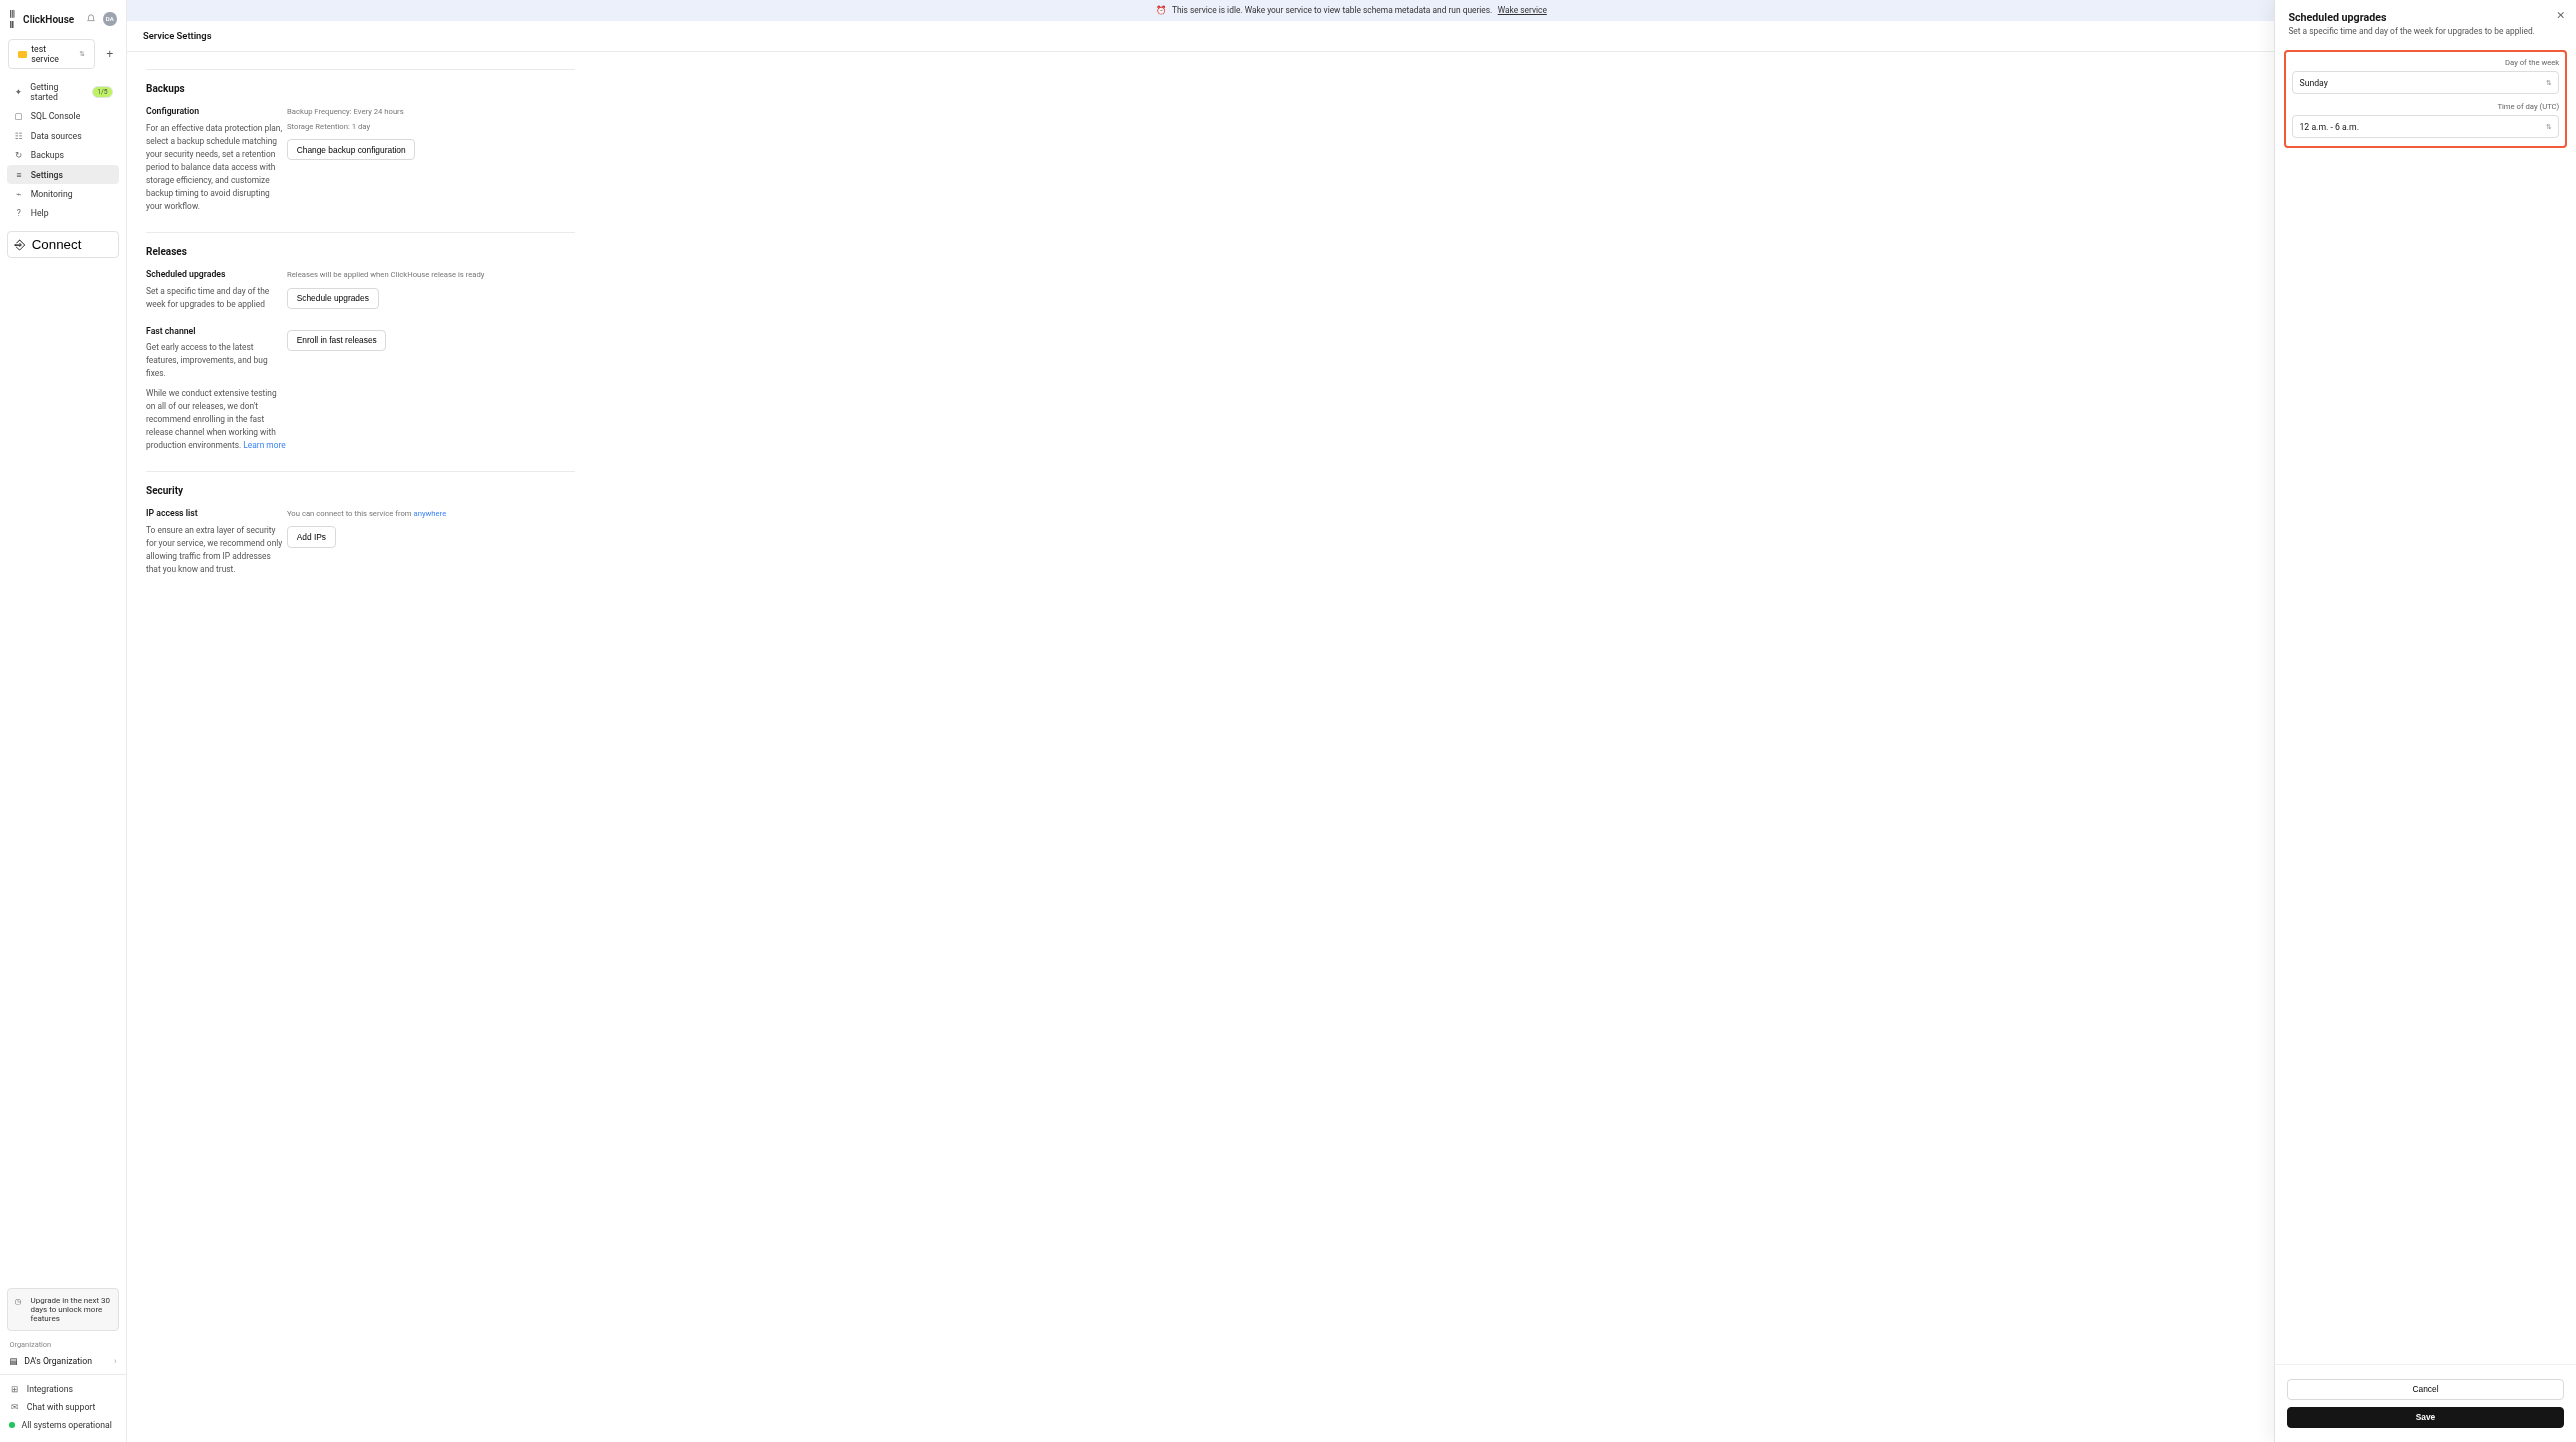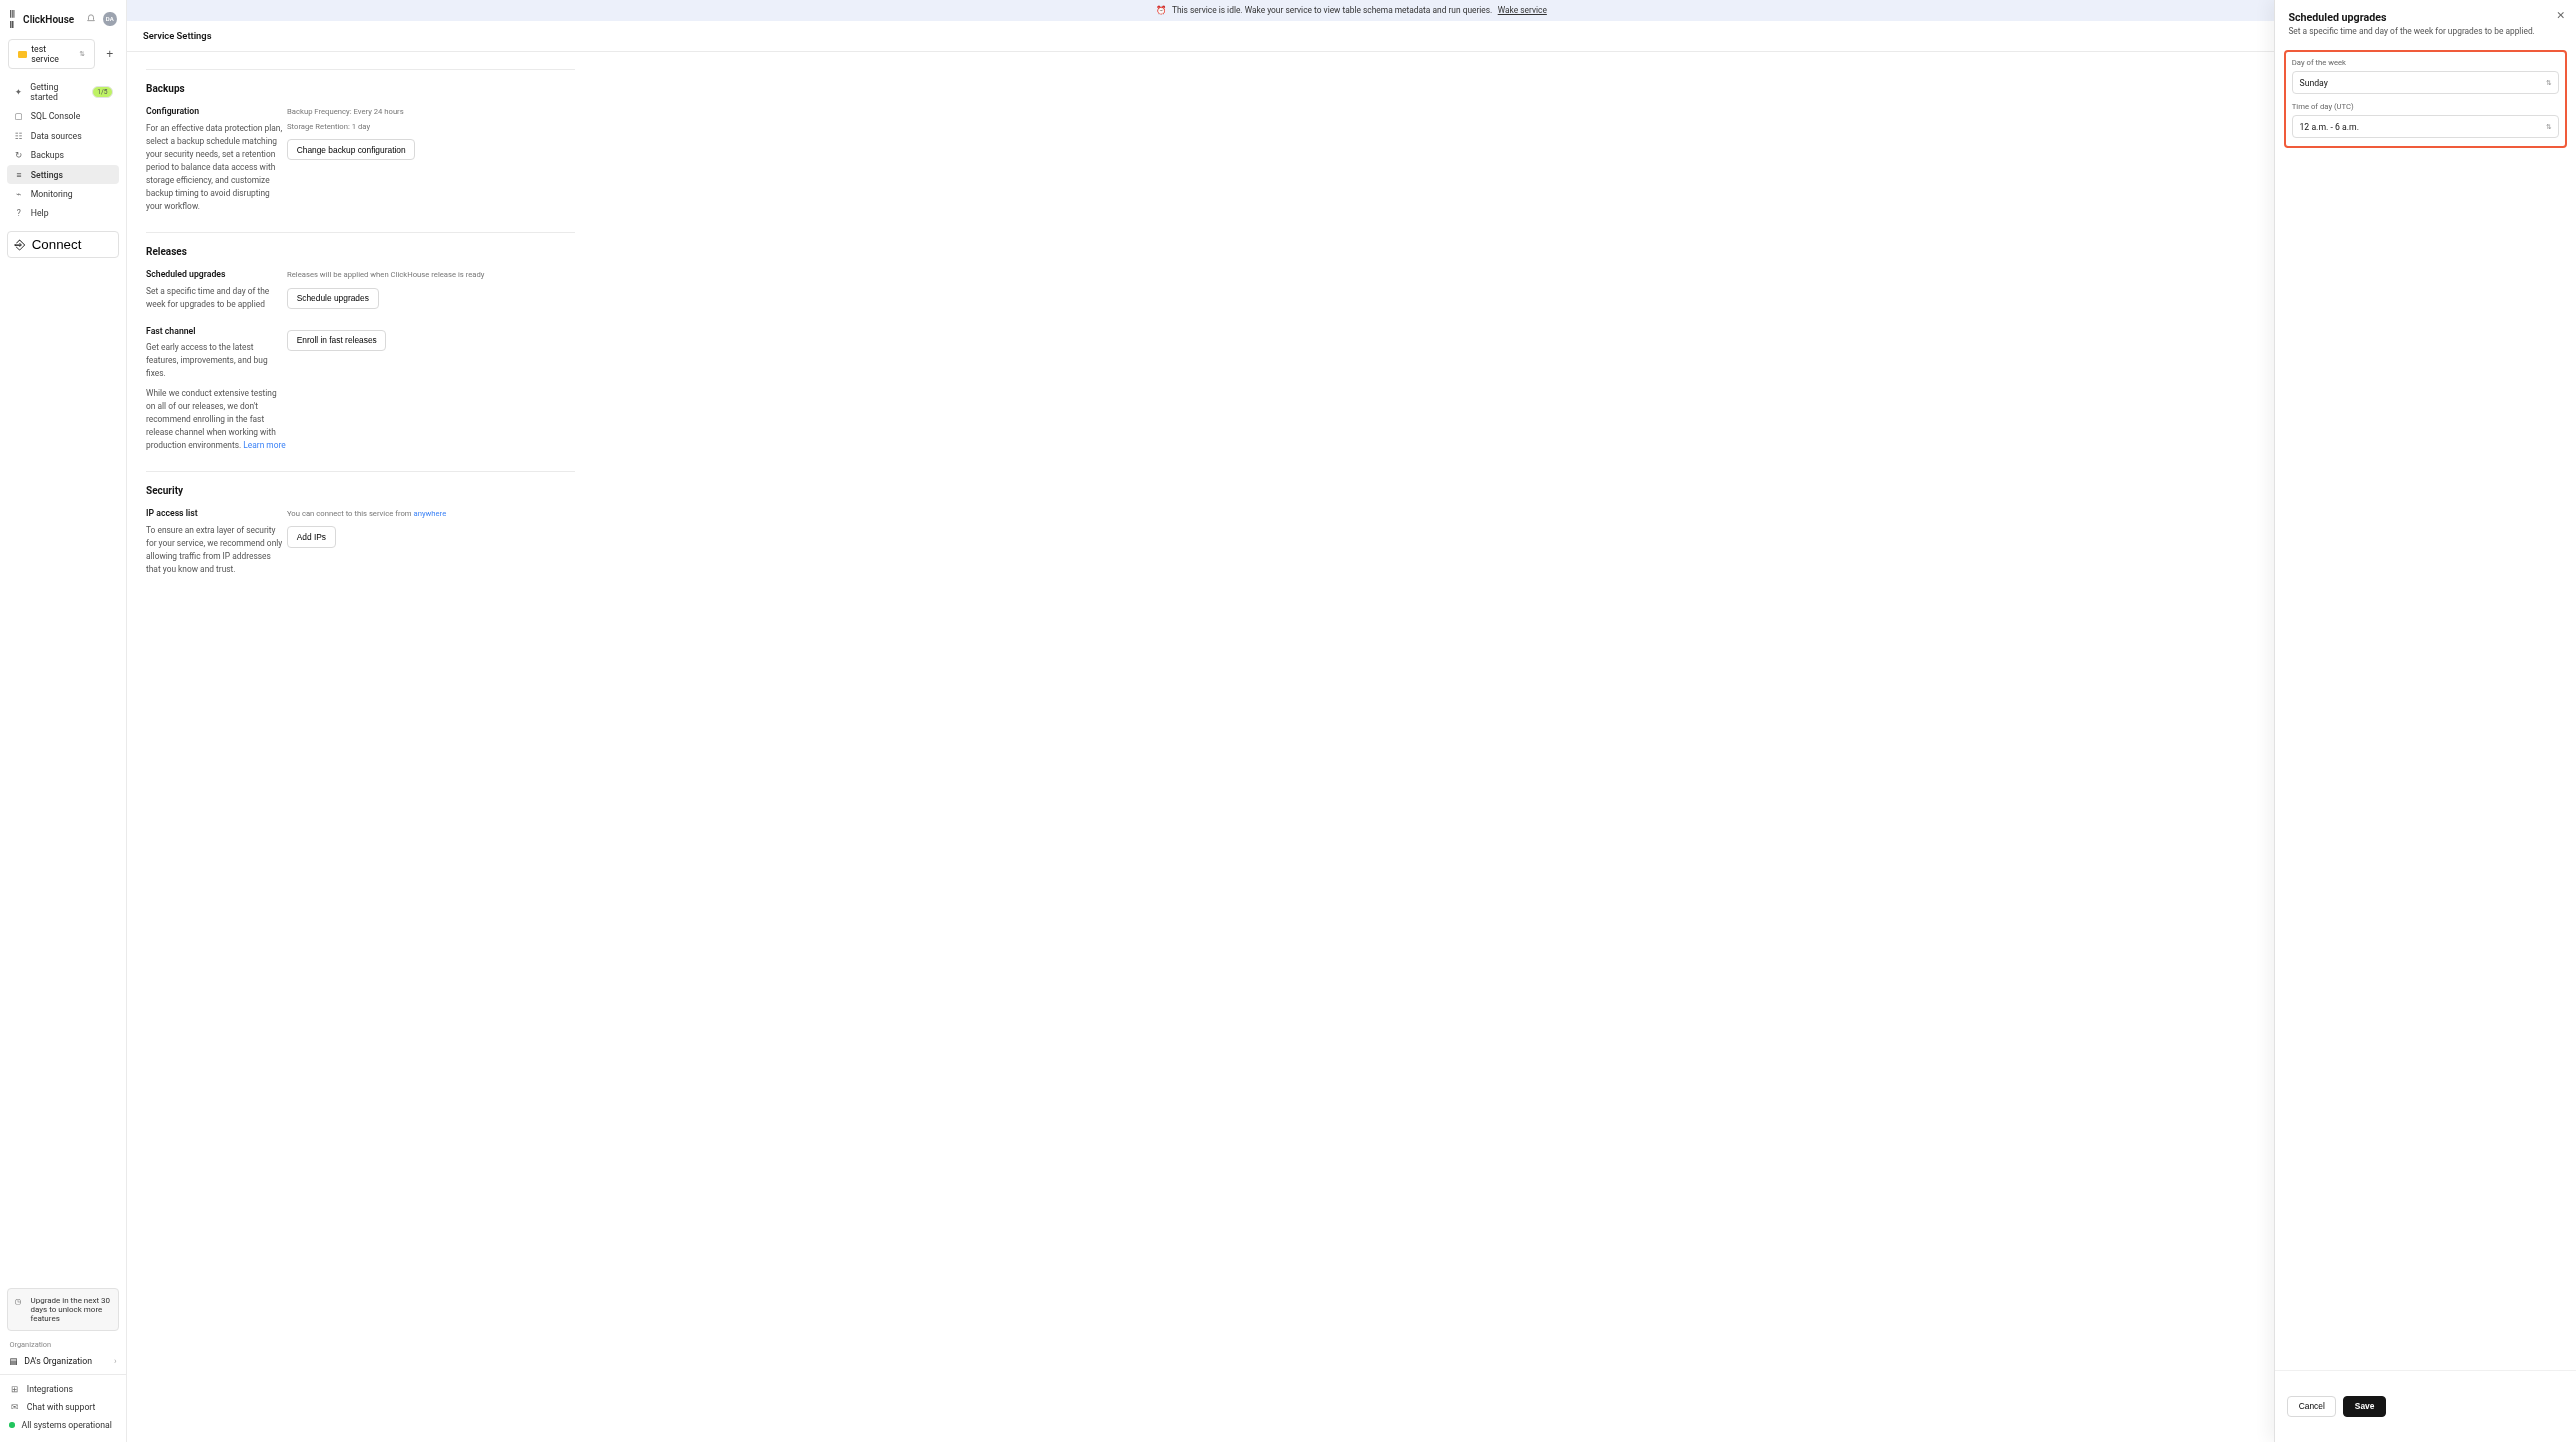--- a/index.html
+++ b/index.html
@@ -50,25 +50,25 @@
 .sub-right { flex: 1; }
 .meta-line { font-size: 7.7px; color: #777; line-height: 1.5; margin-bottom: 2.7px; }
 .btn { border: 0.7px solid #d9d9d9; background: #fff; border-radius: 4px; padding: 4.7px 8.7px; font-size: 8.4px; cursor: pointer; margin-top: 4px; display: inline-block; }
 .link { color: #3b82f6; cursor: pointer; }
 .drawer { position: absolute; top: 0; right: 0; bottom: 0; width: 302px; background: #fff; border-left: 0.7px solid #e1e1e1; box-shadow: -5.4px 0 16px rgba(0,0,0,.06); display: flex; flex-direction: column; z-index: 10; }
 .drawer-head { padding: 10.7px 13.4px 8px 13.4px; position: relative; }
 .drawer-head h3 { font-size: 10.7px; font-weight: 700; margin-bottom: 2.7px; }
 .drawer-head p { font-size: 8.4px; color: #555; }
 .drawer-close { position: absolute; top: 9.4px; right: 10.7px; background: none; border: none; font-size: 10.7px; cursor: pointer; opacity: .6; }
 .drawer-body { padding: 5.4px 9.4px; flex: 1; }
-.highlight-box { border: 2.7px solid #f05b3a; border-radius: 4px; padding: 6.7px 5.4px 8px 5.4px; }
+.highlight-box { border: 2.7px solid #f05b3a; border-radius: 4px; padding: 6.7px 5.4px 8px 5.4px; text-align: right; }
 .fld-label { font-size: 7.7px; color: #666; margin-bottom: 4px; display: block; }
 .fld-select { width: 100%; border: 0.7px solid #ddd; border-radius: 4px; padding: 5.4px 6.7px; font-size: 8.7px; display: flex; align-items: center; background: #fff; margin-bottom: 8px; cursor: pointer; gap: 38px; }
 .fld-select .updown { margin-left: auto; font-size: 6.7px; opacity: .5; }
-.drawer-foot { padding: 25px 12px; display: flex; justify-content: flex-start; gap: 6.7px; border-top: 0.7px solid #f0f0f0; }
+.drawer-foot { padding: 14px 12px; display: flex; justify-content: center; gap: 6.7px; border-top: 0.7px solid #f0f0f0; flex-direction: column; }
 .btn-primary { background: #151515; color: #fff; border: 0.7px solid #151515; border-radius: 4px; padding: 4.7px 10.7px; font-size: 8.4px; cursor: pointer; font-weight: bold; }
 .btn-secondary { background: #fff; border: 0.7px solid #d9d9d9; border-radius: 4px; padding: 4.7px 10.7px; font-size: 8.4px; cursor: pointer; }
 </style>
 </head>
 <body>
 
 <div class="layout">
   <aside class="sidebar">
     <div class="logo-row">
       <span class="logo-mark">|||‖</span>

